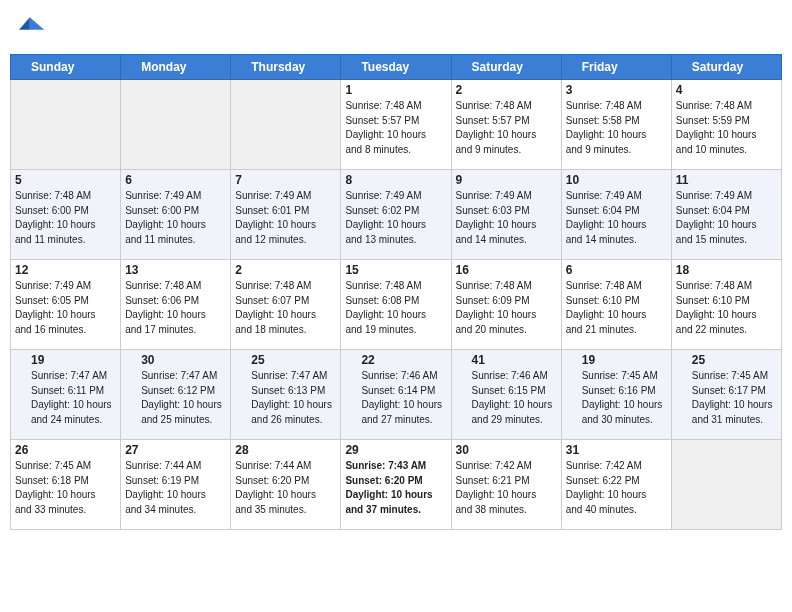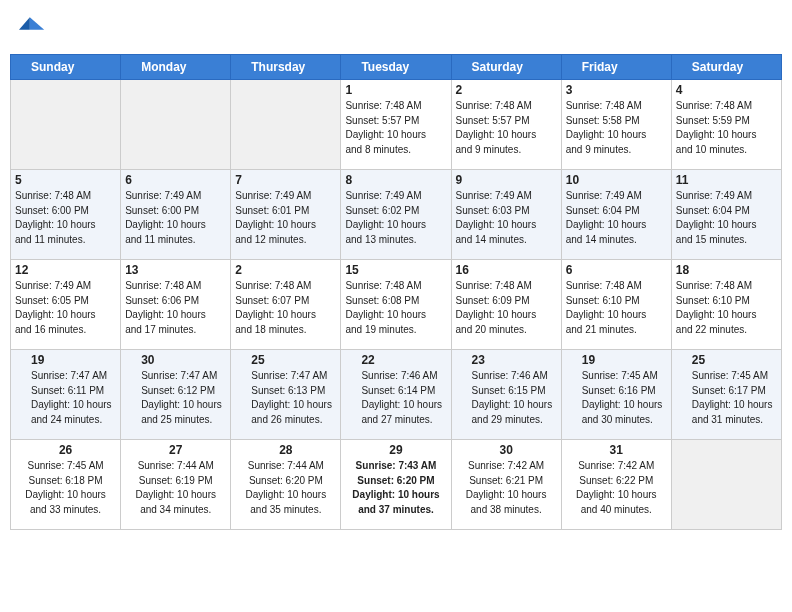--- a/index.html
+++ b/index.html
@@ -83,21 +83,21 @@
     .day-info {
       font-size: 10px;
       line-height: 1.45;
       color: #222;
     }
     
     .row-week1 td { background: #fff; }
     .row-week2 td { background: #eaf0fa; }
     .row-week3 td { background: #fff; }
     .row-week4 td { background: #eaf0fa; padding-left: 20px; }
-    .row-week5 td { background: #fff; text-align: center; }
+    .row-week5 td { background: #fff; }
     td.empty { background: #f0f0f0 !important; }
   </style>
 </head>
 <body>
 
 <div class="header">
   <div class="logo">
     <svg class="logo-icon" viewBox="0 0 40 40" width="40" height="40">
       <rect x="0" y="0" width="40" height="40" fill="white"></rect>
       <polygon points="22,8 38,22 22,22" fill="#3a7fd5"></polygon>
@@ -286,21 +286,21 @@
 and 26 minutes.</div>
         </td>
         <td>
           <div class="day-number">22</div>
           <div class="day-info" style="white-space: pre-line;">Sunrise: 7:46 AM
 Sunset: 6:14 PM
 Daylight: 10 hours
 and 27 minutes.</div>
         </td>
         <td>
-          <div class="day-number">23</div>
+          <div class="day-number">41</div>
           <div class="day-info" style="white-space: pre-line;">Sunrise: 7:46 AM
 Sunset: 6:15 PM
 Daylight: 10 hours
 and 29 minutes.</div>
         </td>
         <td>
           <div class="day-number">19</div>
           <div class="day-info" style="white-space: pre-line;">Sunrise: 7:45 AM
 Sunset: 6:16 PM
 Daylight: 10 hours

